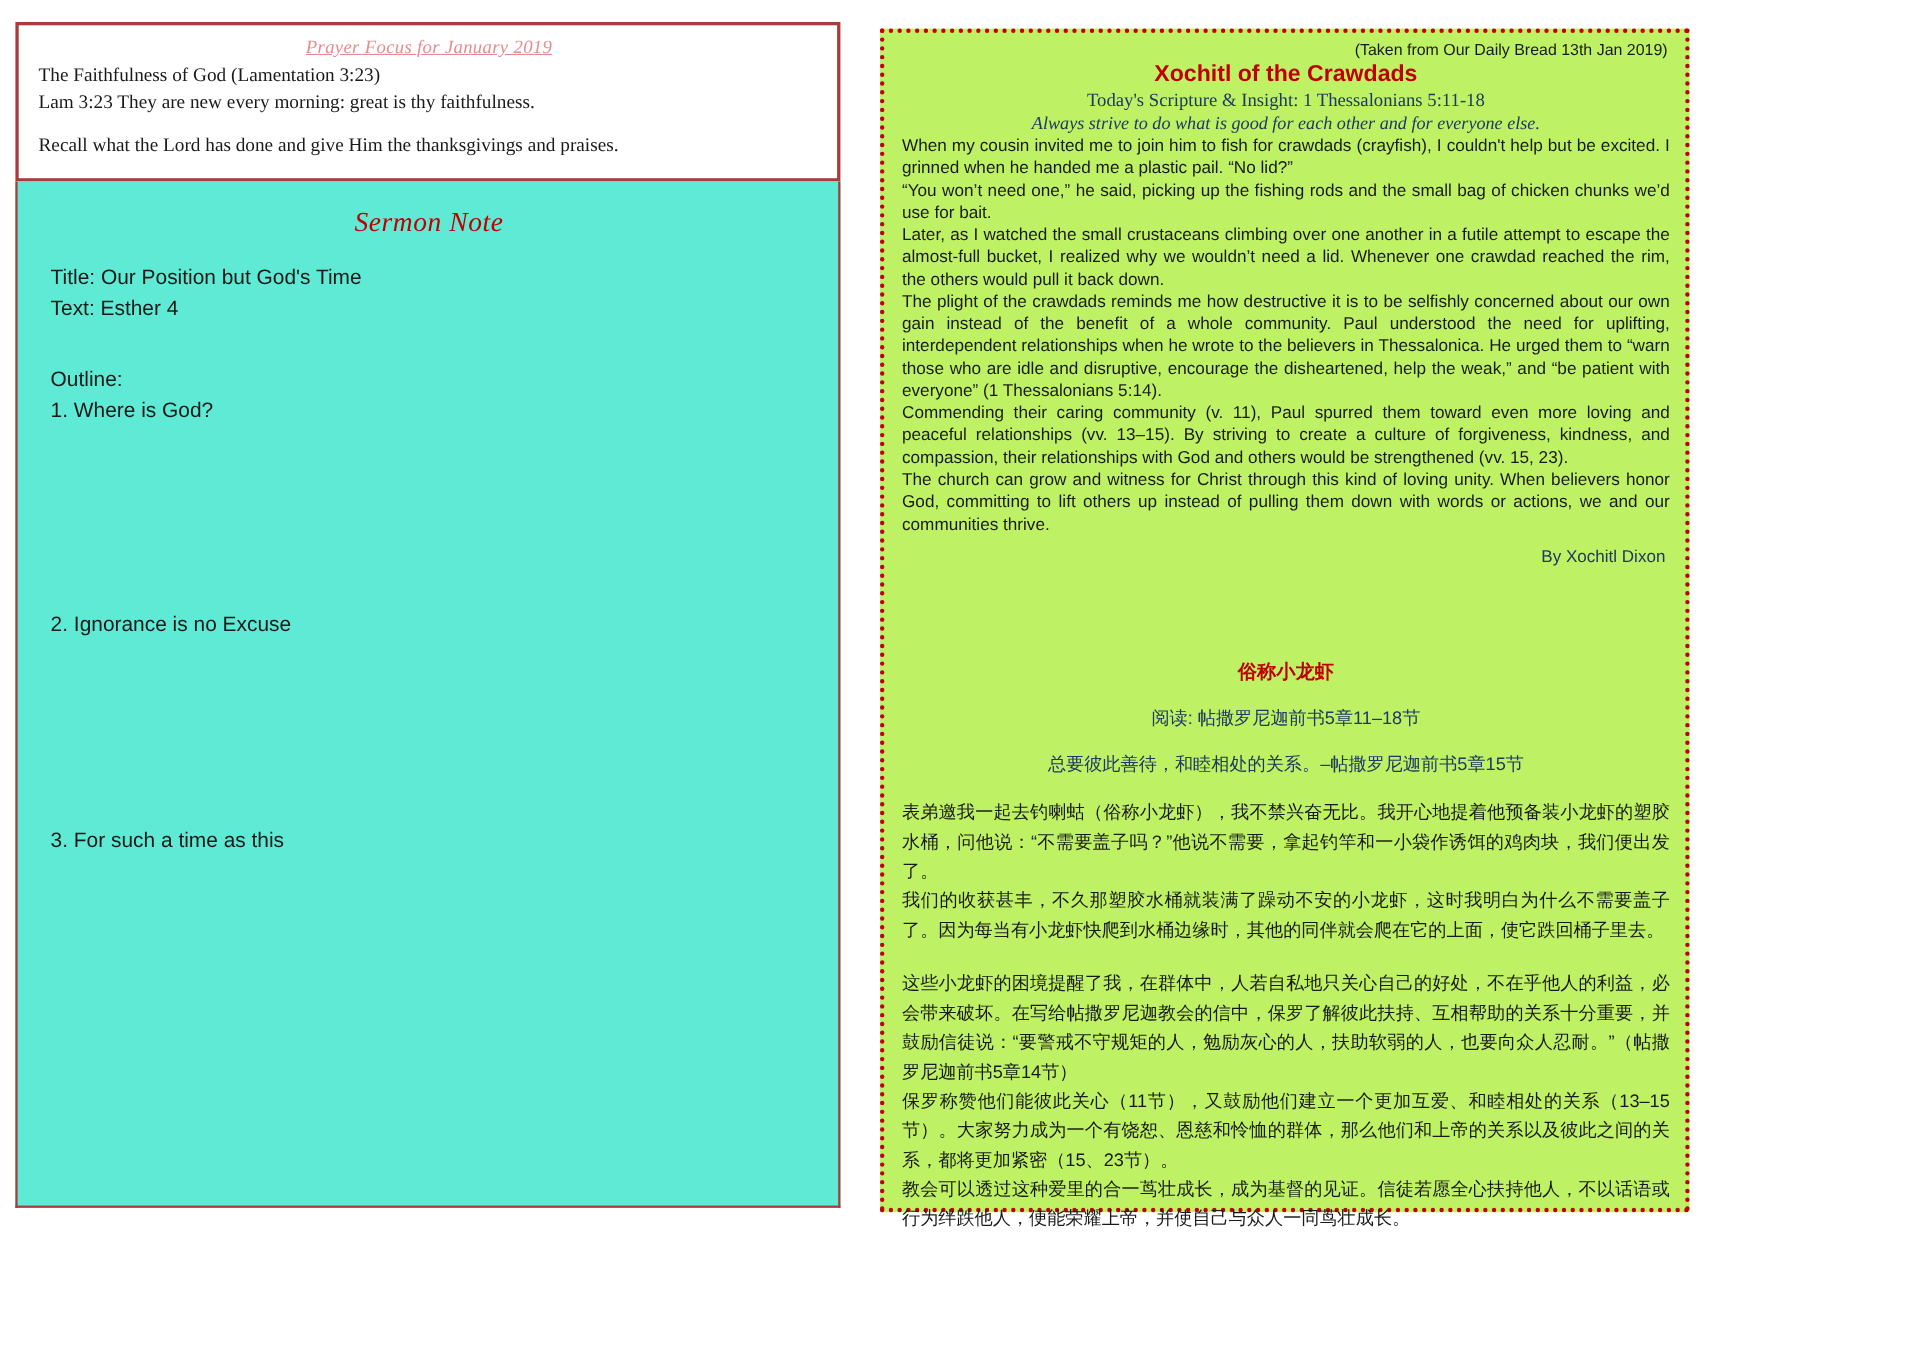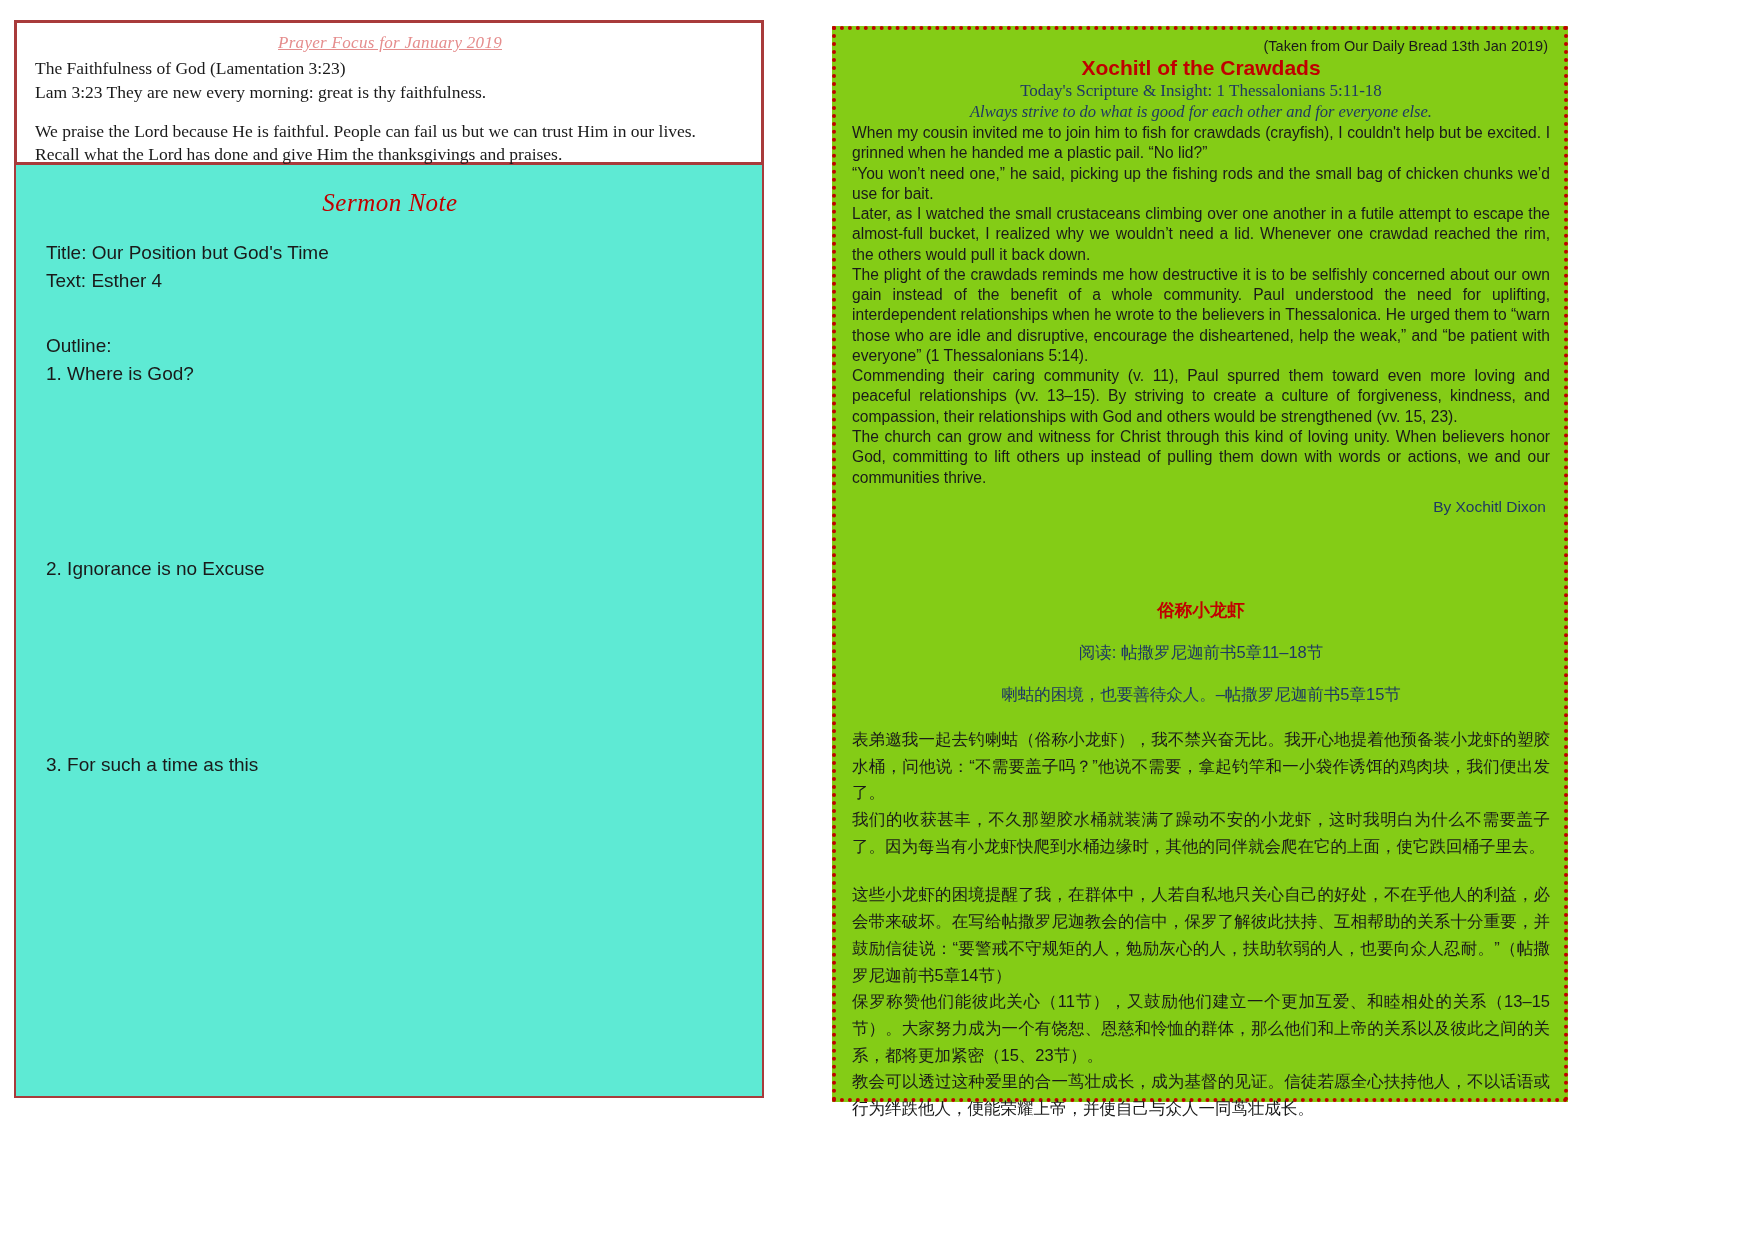--- a/index.html
+++ b/index.html
@@ -64,25 +64,25 @@
     color:#1a1a1a;
     line-height:1.45;
     margin-left:12px;
   }
   .sp-38{height:38px;}
   .sp-outline{height:130px;}
   .sp-big{height:150px;}
 
   
   .right-col{
-    position:absolute;left:832px;top:26px;width:736px;height:1076px;
+    position:absolute;left:800px;top:26px;width:736px;height:1076px;
     box-sizing:border-box;
     border:4px dotted #c00000;
     padding:6px 14px 6px 16px;
-    background:#84cc16;
+    background:#bef264;
   }
   .taken-from{
     text-align:right;
     font-size:14.5px;
     color:#1a1a1a;
     font-family:"Liberation Sans", sans-serif;
     margin:2px 2px 0 0;
   }
   .en-title{
     text-align:center;
@@ -159,21 +159,20 @@
 
 <div class="page">
 
   <div class="left-col">
 
     <div class="prayer-box">
       <div class="prayer-title">Prayer Focus for January 2019</div>
       <div class="prayer-line">The Faithfulness of God (Lamentation 3:23)</div>
       <div class="prayer-line">Lam 3:23  They are new every morning: great is thy faithfulness.</div>
       <div class="prayer-gap"></div>
-      <div class="prayer-line">We praise the Lord because He is faithful. People can fail us but we can trust Him in our lives.</div>
       <div class="prayer-line">Recall what the Lord has done and give Him the thanksgivings and praises.</div>
     </div>
 
     <div class="sermon-box">
       <div class="sermon-title">Sermon Note</div>
       <div class="sermon-line">Title: Our Position but God's Time</div>
       <div class="sermon-line">Text: Esther 4</div>
       <div class="sp-38"></div>
       <div class="sermon-line">Outline:</div>
       <div class="sermon-line">1. Where is God?</div>
@@ -202,21 +201,21 @@
     <p class="en-para">The plight of the crawdads reminds me how destructive it is to be selfishly concerned about our own gain instead of the benefit of a whole community. Paul understood the need for uplifting, interdependent relationships when he wrote to the believers in Thessalonica. He urged them to “warn those who are idle and disruptive, encourage the disheartened, help the weak,” and “be patient with everyone” (1 Thessalonians 5:14).</p>
     <p class="en-para">Commending their caring community (v. 11), Paul spurred them toward even more loving and peaceful relationships (vv. 13–15). By striving to create a culture of forgiveness, kindness, and compassion, their relationships with God and others would be strengthened (vv. 15, 23).</p>
     <p class="en-para">The church can grow and witness for Christ through this kind of loving unity. When believers honor God, committing to lift others up instead of pulling them down with words or actions, we and our communities thrive.</p>
 
     <div class="byline">By Xochitl Dixon</div>
 
     <div class="zh-gap"></div>
 
     <div class="zh-title">俗称小龙虾</div>
     <div class="zh-scripture">阅读: 帖撒罗尼迦前书5章11–18节</div>
-    <div class="zh-scripture">喇蛄的困境，也要善待众人。–帖撒罗尼迦前书5章15节</div>
+    <div class="zh-scripture">总要彼此善待，和睦相处的关系。–帖撒罗尼迦前书5章15节</div>
 
     <p class="zh-para">表弟邀我一起去钓喇蛄（俗称小龙虾），我不禁兴奋无比。我开心地提着他预备装小龙虾的塑胶水桶，问他说：“不需要盖子吗？”他说不需要，拿起钓竿和一小袋作诱饵的鸡肉块，我们便出发了。</p>
     <p class="zh-para">我们的收获甚丰，不久那塑胶水桶就装满了躁动不安的小龙虾，这时我明白为什么不需要盖子了。因为每当有小龙虾快爬到水桶边缘时，其他的同伴就会爬在它的上面，使它跌回桶子里去。</p>
     <div class="zh-spacer"></div>
     <p class="zh-para">这些小龙虾的困境提醒了我，在群体中，人若自私地只关心自己的好处，不在乎他人的利益，必会带来破坏。在写给帖撒罗尼迦教会的信中，保罗了解彼此扶持、互相帮助的关系十分重要，并鼓励信徒说：“要警戒不守规矩的人，勉励灰心的人，扶助软弱的人，也要向众人忍耐。”（帖撒罗尼迦前书5章14节）</p>
     <p class="zh-para">保罗称赞他们能彼此关心（11节），又鼓励他们建立一个更加互爱、和睦相处的关系（13–15节）。大家努力成为一个有饶恕、恩慈和怜恤的群体，那么他们和上帝的关系以及彼此之间的关系，都将更加紧密（15、23节）。</p>
     <p class="zh-para">教会可以透过这种爱里的合一茑壮成长，成为基督的见证。信徒若愿全心扶持他人，不以话语或行为绊跌他人，便能荣耀上帝，并使自己与众人一同茑壮成长。</p>
 
   </div>
 

